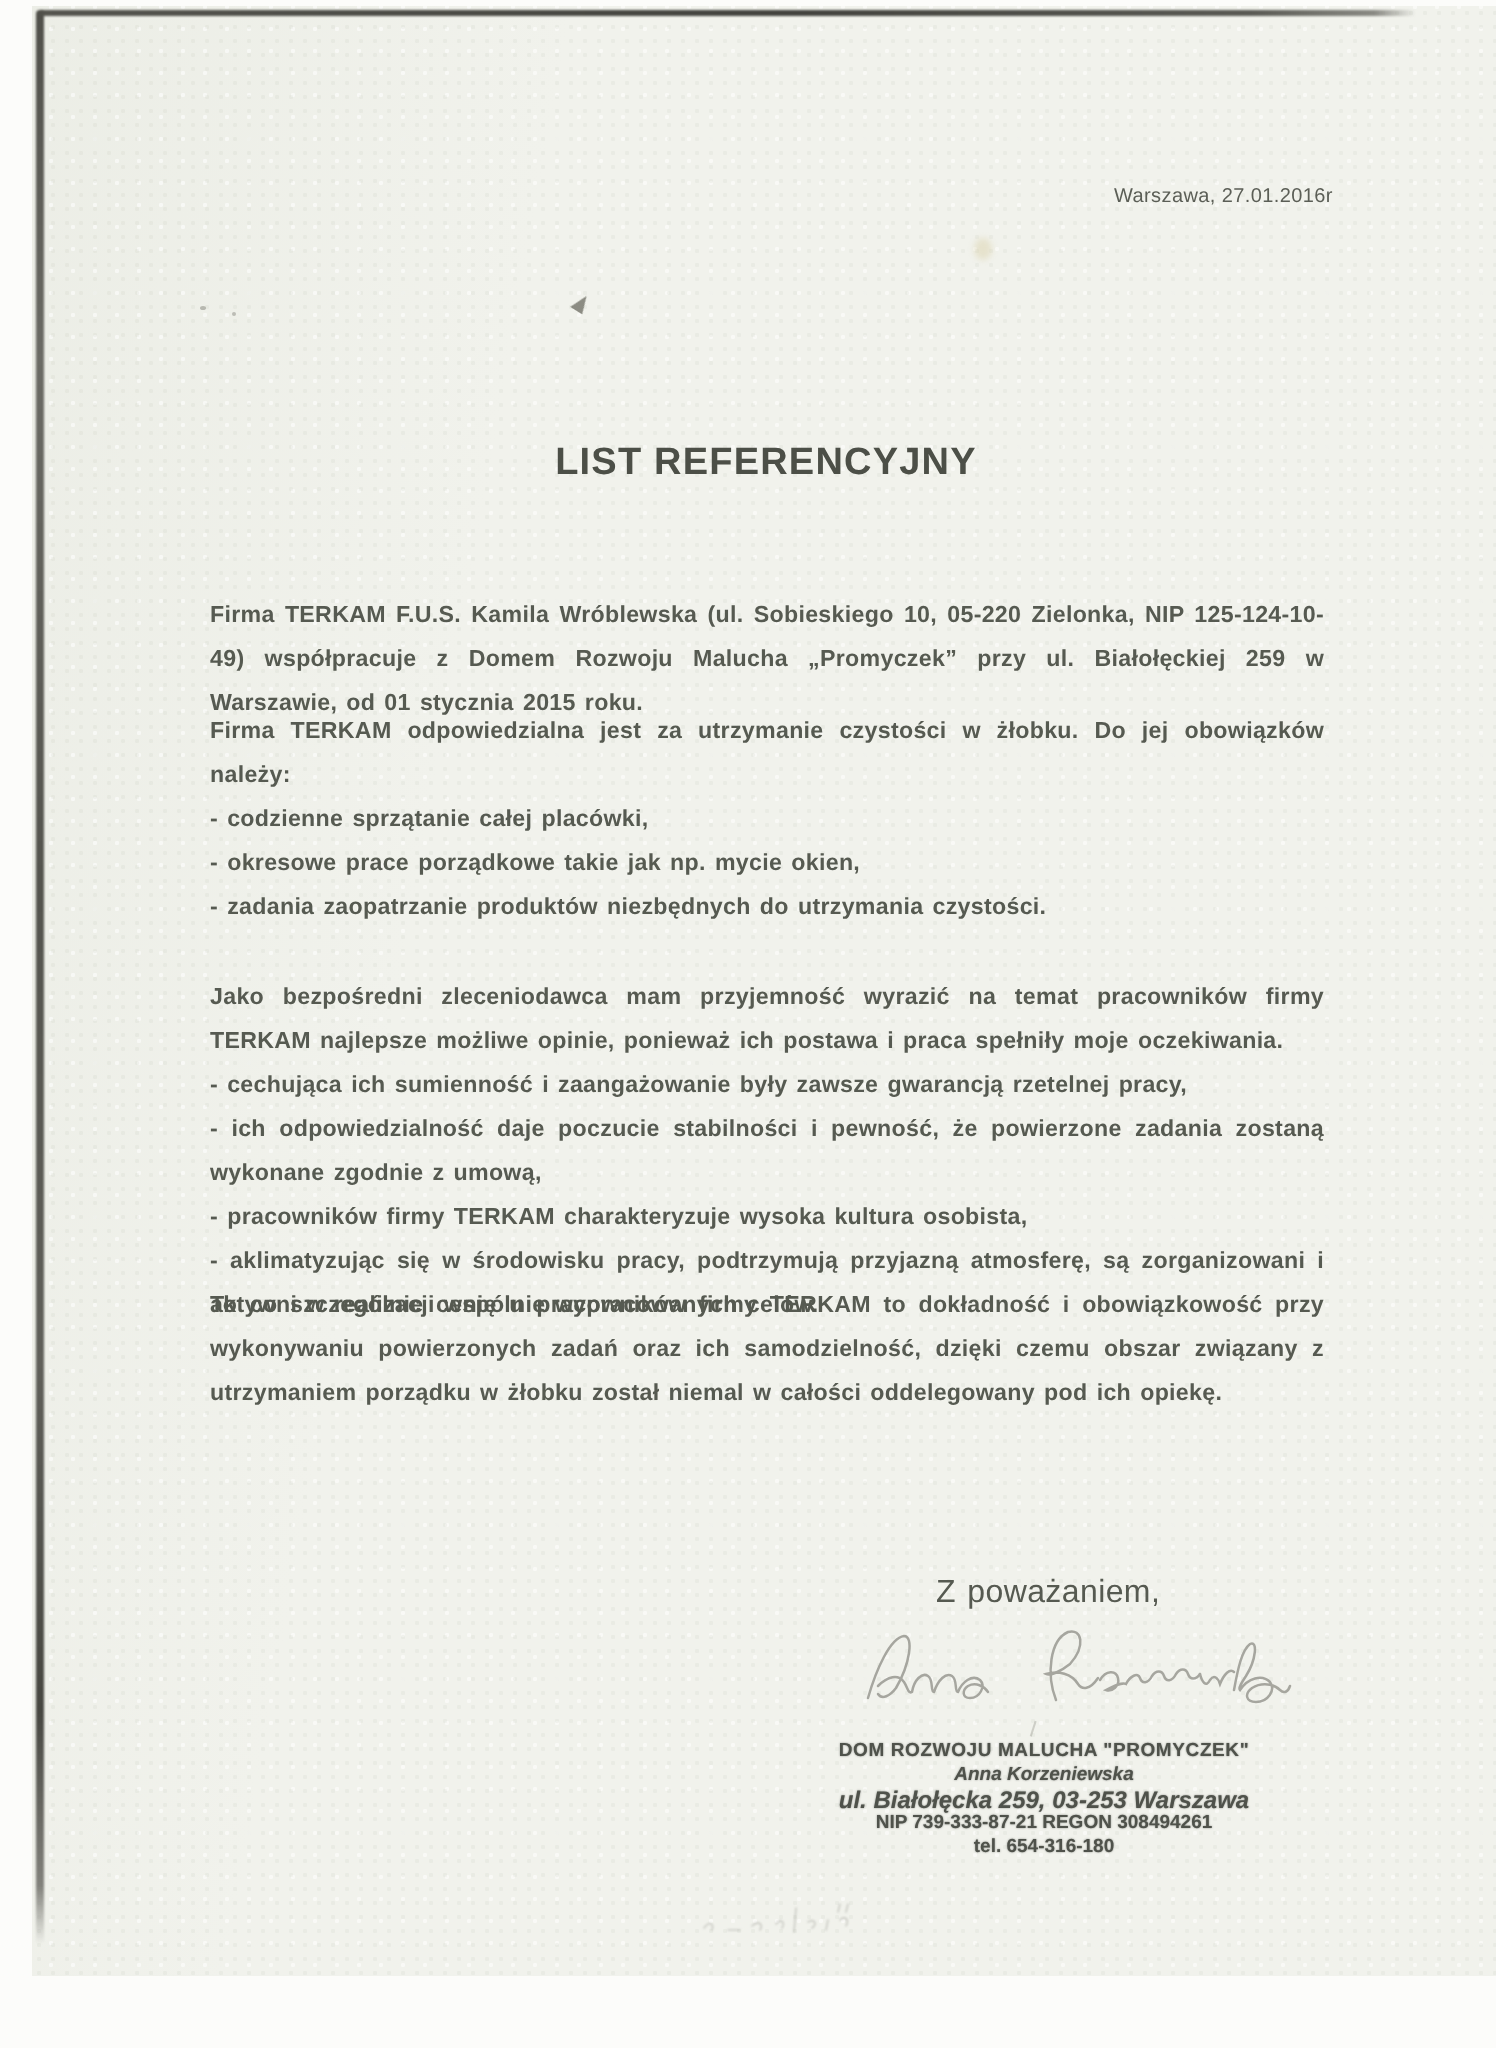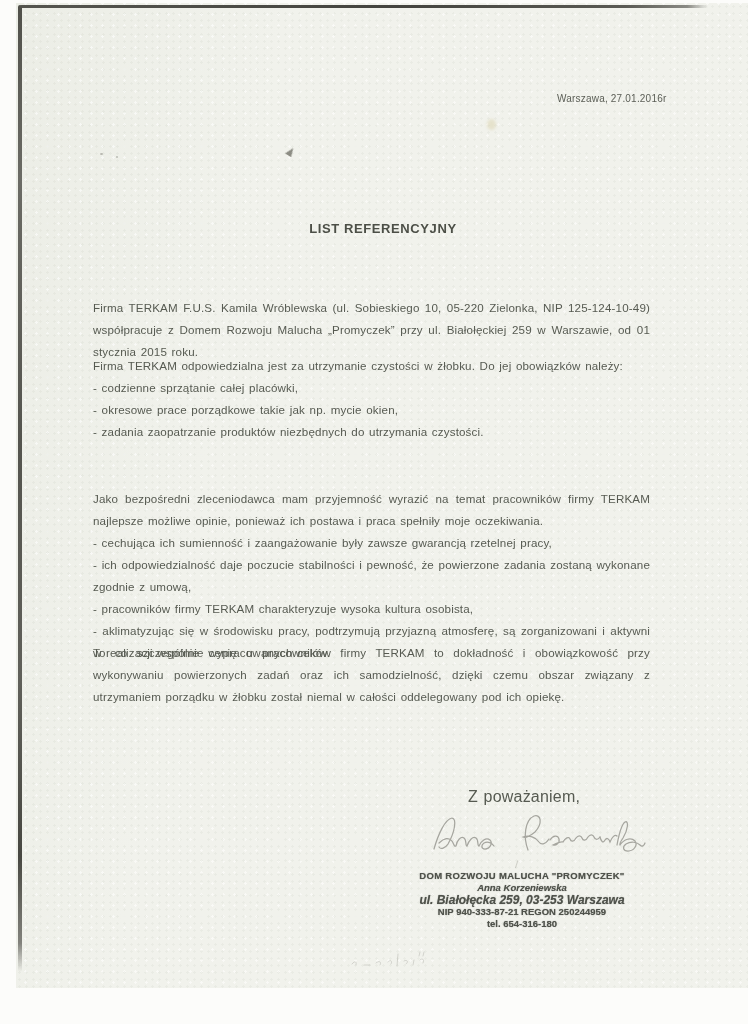--- a/index.html
+++ b/index.html
@@ -52,26 +52,26 @@
   .mark-arrow{
     position:absolute;left:271px;top:144px;width:0;height:0;opacity:.75;
     border-left:4px solid transparent;border-right:3px solid transparent;
     border-bottom:9px solid #6b6b61;transform:rotate(32deg);filter:blur(0.3px);
   }
   .spot-yellow{position:absolute;left:471px;top:116px;width:9px;height:11px;border-radius:50%;
     background:#d8cfa6;opacity:.45;filter:blur(1.5px);}
   
   .title{
     position:absolute;left:89px;top:218px;width:556px;text-align:center;
-    font-size:13px;font-weight:bold;letter-spacing:0.6px;color:#4c4f47;
+    font-size:19px;font-weight:bold;letter-spacing:0.6px;color:#4c4f47;
   }
   .para{
-    position:absolute;left:77px;width:557px;
+    position:absolute;left:89px;width:557px;
     font-size:11.6px;line-height:22px;color:#565a51;
-    letter-spacing:0.15px;word-spacing:1.2px;text-align:justify;
+    letter-spacing:0.15px;word-spacing:1.2px;text-align:justify;font-weight:bold;
   }
   .para .line{text-align:left;}
   .para .wrapline{text-align:justify;}
   .p1{top:294px;}
   .p2{top:352px;}
   .p3{top:441px;margin-top:44px;}
   .p4{top:639px;}
   .closing{
     position:absolute;left:452px;top:785px;
     font-size:16px;color:#565a51;letter-spacing:0.2px;word-spacing:1px;
@@ -148,21 +148,21 @@
         <path d="M193,38 C195,27 197,18 201,15 C205,13 204,23 199,31 C197,34 195,37 196,38 C200,32 207,30 211,34 C214,38 210,44 204,44 C199,44 198,40 202,37 C207,34 213,35 216,38 C218,40 220,39 221,36"></path>
       </g>
     </svg>
   </div>
   <span class="tiny-mark"></span>
 
   <div class="stamp">
     <div class="st1">DOM ROZWOJU MALUCHA "PROMYCZEK"</div>
     <div class="st2">Anna Korzeniewska</div>
     <div class="st3">ul. Białołęcka 259, 03-253 Warszawa</div>
-    <div class="st4">NIP 940-333-87-21 REGON 250244959</div>
+    <div class="st4">NIP 739-333-87-21 REGON 308494261</div>
     <div class="st5">tel. 654-316-180</div>
   </div>
 
   <div class="smudge">
     <svg width="130" height="30" viewBox="0 0 130 30">
       <g fill="none" stroke="#83837b" stroke-width="0.8" stroke-linecap="round">
         <path d="M6,18 C9,14 11,16 10,19 M18,19 L24,19 M30,17 C33,14 36,16 34,19 M42,16 C44,13 47,15 45,18 M52,8 L51,20 M58,15 C61,13 63,16 60,18 M68,14 L67,19 M74,6 L73,10 M78,6 L77,10 M74,14 C76,12 79,13 77,17"></path>
       </g>
     </svg>
   </div>

